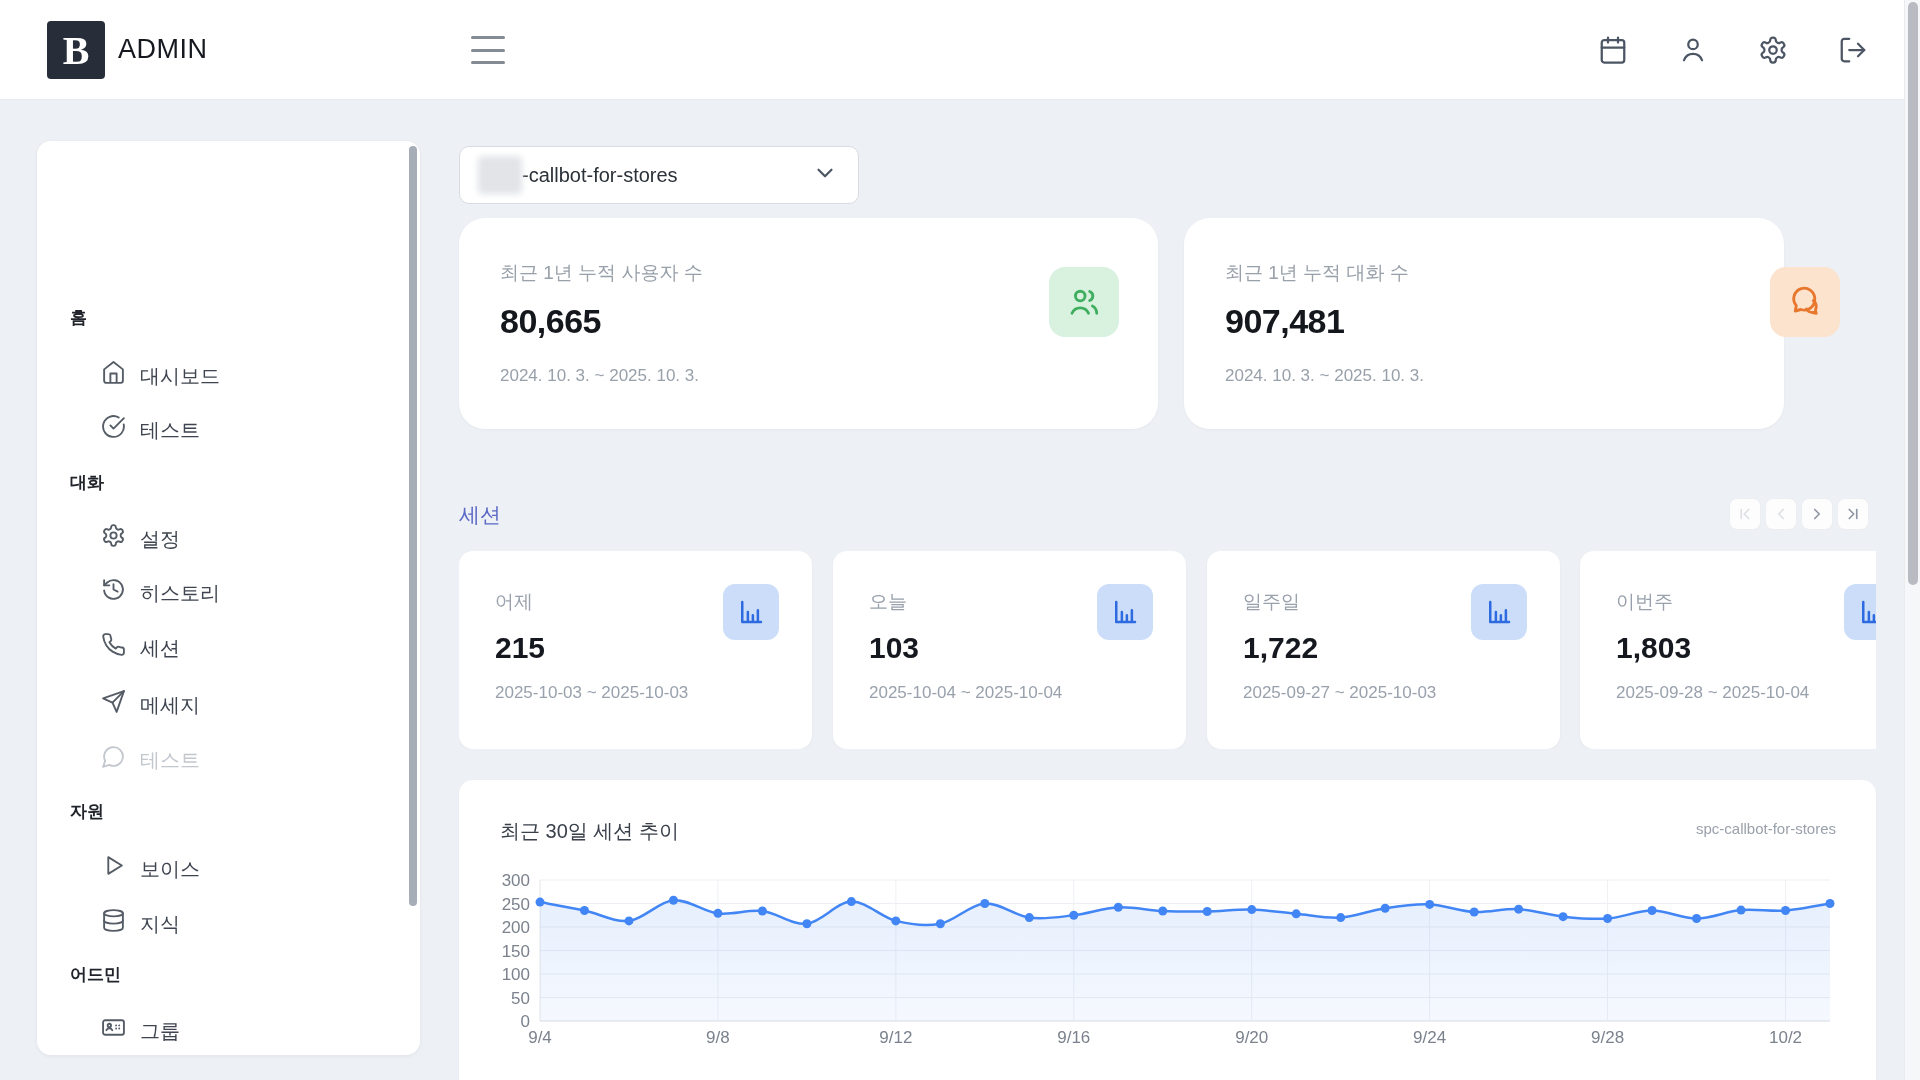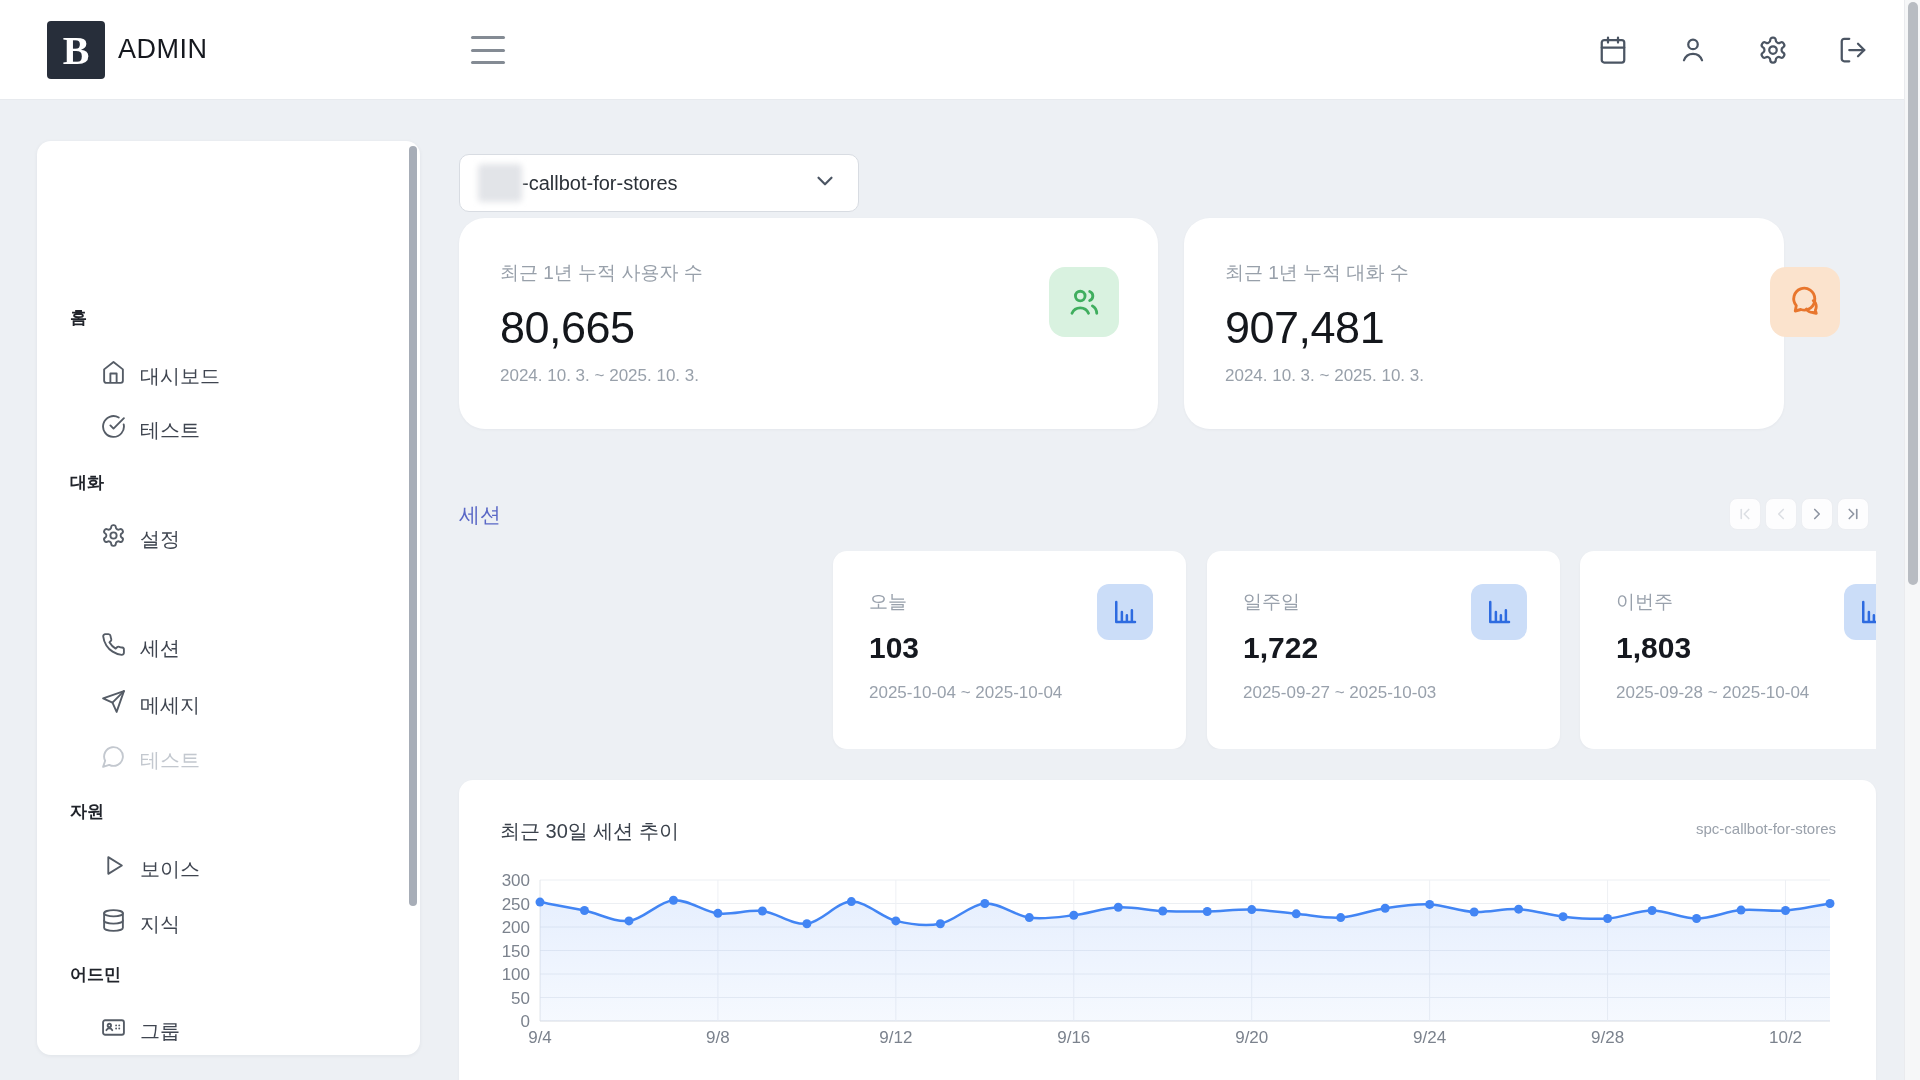--- a/index.html
+++ b/index.html
@@ -26,28 +26,28 @@
   .side-scroll { position:absolute; right:3px; top:5px; width:8px; height:760px; background:#a7adb7; border-radius:4px; }
   .nav-section { position:absolute; left:33px; height:36px; display:flex; align-items:center; font-size:17px; font-weight:bold; color:#21242b; }
   .nav-item { position:absolute; left:0; width:360px; height:44px; display:flex; align-items:center; cursor:pointer; }
   .nav-item .nav-ic { position:absolute; left:63px; width:26px; height:26px; color:#555c66; display:flex; align-items:center; justify-content:center; }
   .nav-item .nav-ic svg { width:25px; height:25px; }
   .nav-item .nav-label { position:absolute; left:103px; font-size:20px; color:#3f4550;margin-top:9px; }
   .nav-item.disabled .nav-ic { color:#c3c8cf; }
   .nav-item.disabled .nav-label { color:#c3c8cf; }
 
   
-  .workspace-select { position:absolute; left:459px; top:154px; width:400px; height:58px; background:#fff; border:1px solid #d8dce2; border-radius:10px; display:flex; align-items:center; padding:0 20px 0 18px; cursor:pointer; }
+  .workspace-select { position:absolute; left:459px; top:146px; width:400px; height:58px; background:#fff; border:1px solid #d8dce2; border-radius:10px; display:flex; align-items:center; padding:0 20px 0 18px; cursor:pointer; }
   .redact { width:44px; height:38px; background:#e2e4e8; border-radius:4px; filter:blur(3px); flex:0 0 auto; }
   .ws-value { font-size:20px; color:#2b3138; white-space:nowrap; }
   .ws-chevron { margin-left:auto; color:#4b5563; }
 
   .stat-card { position:absolute; top:218px; height:211px; background:#fff; border-radius:26px; box-shadow:0 1px 3px rgba(20,30,50,0.04); }
   .stat-card .s-label { position:absolute; left:41px; top:42px; font-size:19px; color:#98a0aa; }
-  .stat-card .s-value { position:absolute; left:41px; top:84px; font-size:45px; font-weight:normal; color:#14171c; letter-spacing:-0.5px; }
+  .stat-card .s-value { position:absolute; left:41px; top:84px; font-size:34px; font-weight:bold; color:#14171c; letter-spacing:-0.5px; }
   .stat-card .s-period { position:absolute; left:41px; top:148px; font-size:17px; color:#98a0aa; }
   .stat-icon { position:absolute; top:49px; width:70px; height:70px; border-radius:16px; display:flex; align-items:center; justify-content:center; }
   .stat-icon svg { width:36px; height:36px; }
 
   .session-title { position:absolute; left:459px; top:501px; font-size:21px; color:#5a68c6; font-weight:500; }
   .pager { position:absolute; left:1729px; top:498px; display:flex; gap:4px; }
   .pager .pbtn { width:32px; height:32px; background:#fdfdfe; border:1px solid #eceef2; border-radius:8px; display:flex; align-items:center; justify-content:center; cursor:pointer; }
   .pager .pbtn svg { width:18px; height:18px; }
   .pbtn.off { color:#dcdfe4; }
   .pbtn.on { color:#8e95a2; }
@@ -138,20 +138,30 @@
     <div class="nav-section" style="top:323px">대화</div>
 
     <div class="nav-item" style="top:372px">
       <span class="nav-ic">
           <svg viewBox="0 0 24 24" fill="none" stroke="currentColor" stroke-width="1.8" stroke-linecap="round" stroke-linejoin="round">
             <path d="M12.22 2h-.44a2 2 0 0 0-2 2v.18a2 2 0 0 1-1 1.73l-.43.25a2 2 0 0 1-2 0l-.15-.08a2 2 0 0 0-2.73.73l-.22.38a2 2 0 0 0 .73 2.73l.15.1a2 2 0 0 1 1 1.72v.51a2 2 0 0 1-1 1.74l-.15.09a2 2 0 0 0-.73 2.73l.22.38a2 2 0 0 0 2.73.73l.15-.08a2 2 0 0 1 2 0l.43.25a2 2 0 0 1 1 1.73V20a2 2 0 0 0 2 2h.44a2 2 0 0 0 2-2v-.18a2 2 0 0 1 1-1.73l.43-.25a2 2 0 0 1 2 0l.15.08a2 2 0 0 0 2.73-.73l.22-.39a2 2 0 0 0-.73-2.73l-.15-.08a2 2 0 0 1-1-1.74v-.5a2 2 0 0 1 1-1.74l.15-.09a2 2 0 0 0 .73-2.73l-.22-.38a2 2 0 0 0-2.73-.73l-.15.08a2 2 0 0 1-2 0l-.43-.25a2 2 0 0 1-1-1.73V4a2 2 0 0 0-2-2z"></path>
             <circle cx="12" cy="12" r="3"></circle>
           </svg>
         </span>
       <span class="nav-label">설정</span>
+    </div>
+    <div class="nav-item" style="top:426px">
+      <span class="nav-ic">
+          <svg viewBox="0 0 24 24" fill="none" stroke="currentColor" stroke-width="1.8" stroke-linecap="round" stroke-linejoin="round">
+            <path d="M3 3v5h5"></path>
+            <path d="M3.05 13A9 9 0 1 0 6 5.3L3 8"></path>
+            <path d="M12 7v5l4 2"></path>
+          </svg>
+        </span>
+      <span class="nav-label">히스토리</span>
     </div>
     <div class="nav-item" style="top:481px">
       <span class="nav-ic">
           <svg viewBox="0 0 24 24" fill="none" stroke="currentColor" stroke-width="1.8" stroke-linecap="round" stroke-linejoin="round">
             <path d="M22 16.92v3a2 2 0 0 1-2.18 2 19.79 19.79 0 0 1-8.63-3.07 19.5 19.5 0 0 1-6-6A19.79 19.79 0 0 1 2.12 4.18 2 2 0 0 1 4.11 2h3a2 2 0 0 1 2 1.72c.13.96.36 1.9.7 2.81a2 2 0 0 1-.45 2.11L8.09 9.91a16 16 0 0 0 6 6l1.27-1.27a2 2 0 0 1 2.11-.45c.91.34 1.85.57 2.81.7A2 2 0 0 1 22 16.92z"></path>
           </svg>
         </span>
       <span class="nav-label">세션</span>
     </div>
     <div class="nav-item" style="top:538px">
@@ -267,20 +277,31 @@
     </div>
     <div class="pbtn on">
       <svg viewBox="0 0 24 24" fill="none" stroke="currentColor" stroke-width="2.2" stroke-linecap="round" stroke-linejoin="round">
           <path d="m7 18 6-6-6-6"></path>
           <path d="M17 6v12"></path>
         </svg>
     </div>
   </div>
 
   <div class="session-carousel">
+    <div class="session-card" style="left:0">
+      <div class="c-label">어제</div>
+      <div class="c-value">215</div>
+      <div class="c-period">2025-10-03 ~ 2025-10-03</div>
+      <div class="bar-icon">
+          <svg viewBox="0 0 24 24" fill="none" stroke="currentColor" stroke-width="2" stroke-linecap="round" stroke-linejoin="round">
+            <path d="M5 4v16h15"></path>
+            <path d="M9.5 19v-7M13.5 19v-4.5M17.5 19v-8.5"></path>
+          </svg>
+        </div>
+    </div>
     <div class="session-card" style="left:374px">
       <div class="c-label">오늘</div>
       <div class="c-value">103</div>
       <div class="c-period">2025-10-04 ~ 2025-10-04</div>
       <div class="bar-icon">
           <svg viewBox="0 0 24 24" fill="none" stroke="currentColor" stroke-width="2" stroke-linecap="round" stroke-linejoin="round">
             <path d="M5 4v16h15"></path>
             <path d="M9.5 19v-7M13.5 19v-4.5M17.5 19v-8.5"></path>
           </svg>
         </div>

